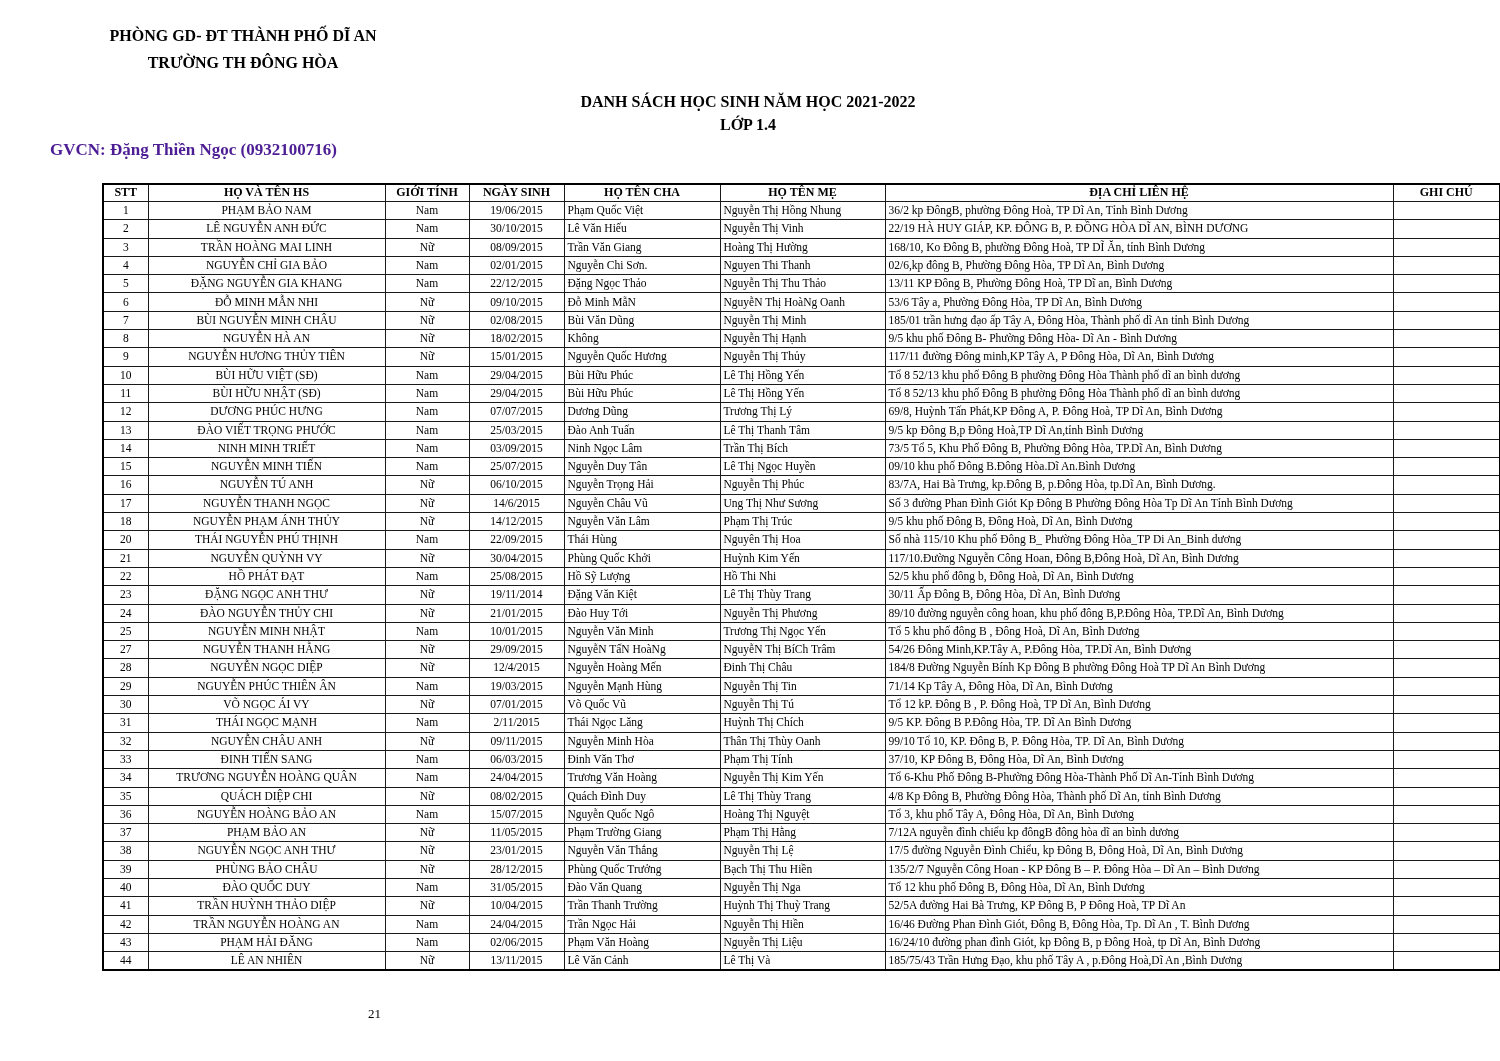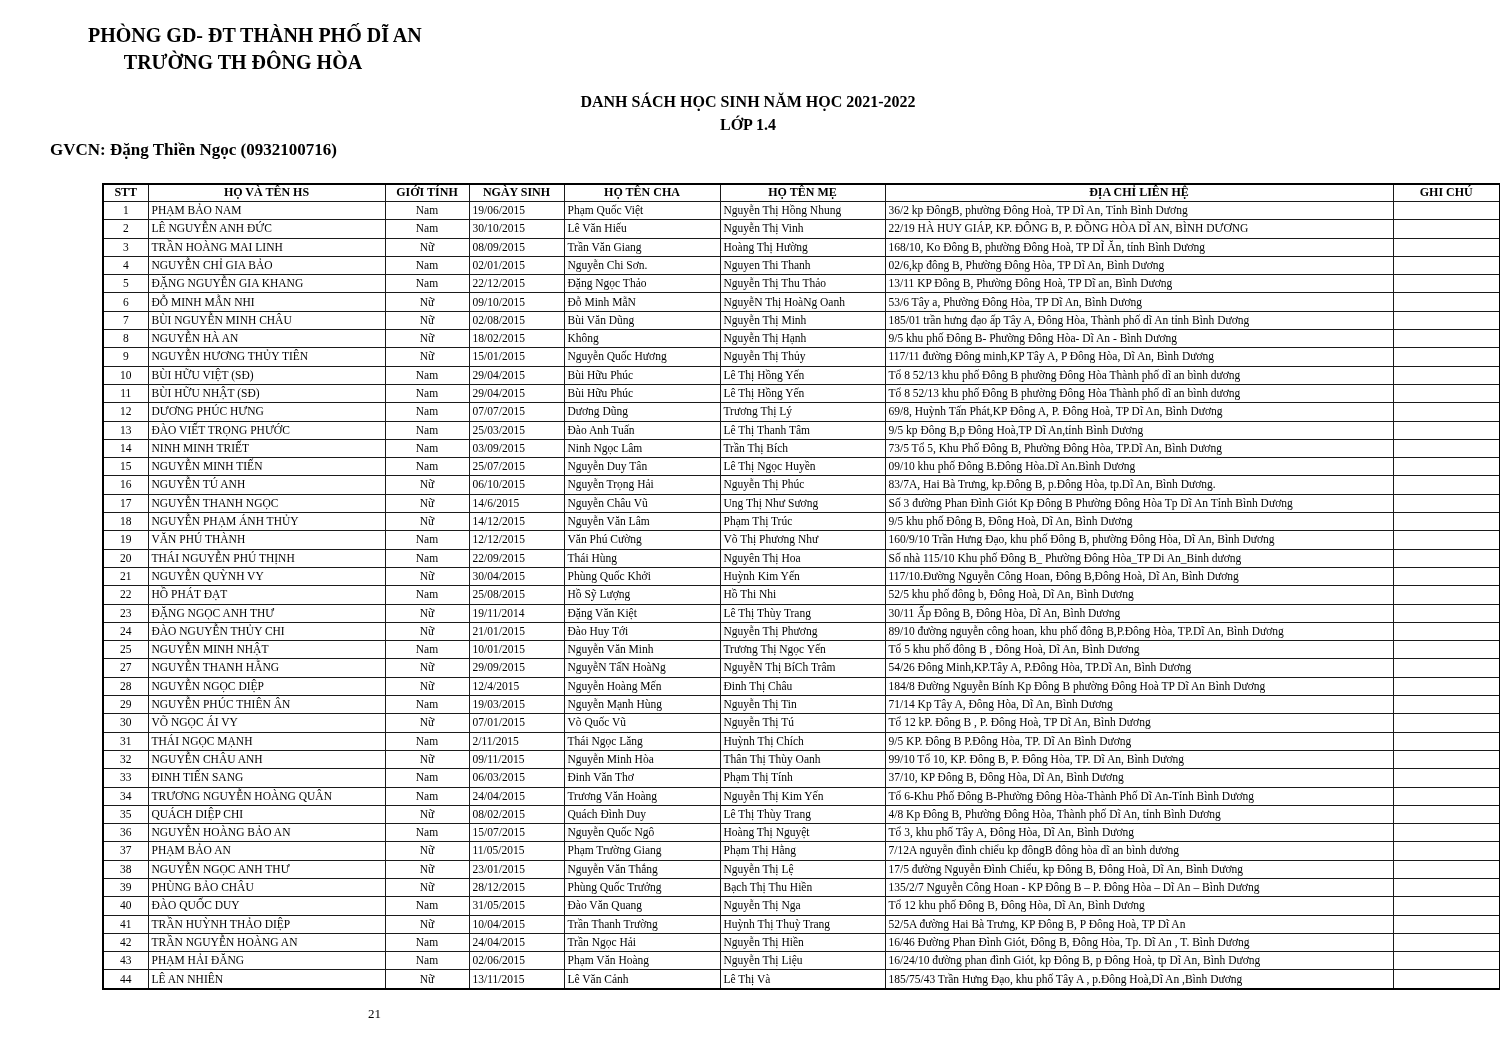--- a/index.html
+++ b/index.html
@@ -1,32 +1,32 @@
 <!DOCTYPE html>
 <html><head>
 <meta charset="utf-8">
 <style>
   html,body{margin:0;padding:0;background:#ffffff;width:1500px;height:1061px;
     font-family:"Liberation Serif",serif;color:#000;overflow:hidden;position:relative;}
   .page{position:absolute;inset:0;background:#fff;}
   .org-block{position:absolute;left:88px;top:22px;width:310px;text-align:center;
-    font-weight:bold;font-size:20px;line-height:27px;white-space:nowrap;}
+    font-weight:bold;font-size:16px;line-height:27px;white-space:nowrap;}
   .title-block{position:absolute;left:0;top:90px;width:1496px;text-align:center;
     font-weight:bold;font-size:16px;line-height:23px;}
-  .teacher-line{position:absolute;left:50px;top:140px;font-weight:bold;font-size:17px;color:#000000;}
+  .teacher-line{position:absolute;left:50px;top:140px;font-weight:bold;font-size:17px;color:#4c1d95;}
   table.students{position:absolute;left:55px;top:183px;width:1397px;border-collapse:collapse;
     table-layout:fixed;font-size:11.5px;margin-left:47px;}
   table.students th,table.students td{border:1px solid #1a1a1a;padding:0 3px;height:17.3px;
     overflow:hidden;white-space:nowrap;line-height:1.15;}
   table.students{border:2px solid #000;}
   table.students th{font-weight:bold;font-size:12px;text-align:center;height:16px;}
   td.c0{text-align:center;}
-  td.c1{text-align:left;}
+  td.c1{text-align:center;}
   td.c2{text-align:center;}
-  td.c3{}
+  td.c3{text-align:center;}
   td.c4{text-align:left;}
   td.c5{text-align:left;}
   td.c6{text-align:left;}
   td.c7{text-align:center;}
   .page-number{position:absolute;left:368px;top:1006px;font-size:13px;}
 </style>
 </head>
 <body>
 
 <div class="page">
@@ -241,30 +241,20 @@
           <td class="c0">18</td>
           <td class="c1">NGUYỄN PHẠM ÁNH THỦY</td>
           <td class="c2">Nữ</td>
           <td class="c3">14/12/2015</td>
           <td class="c4">Nguyễn Văn Lâm</td>
           <td class="c5">Phạm Thị Trúc</td>
           <td class="c6">9/5 khu phố Đông B, Đông Hoà, Dĩ An, Bình Dương</td>
           <td class="c7"></td>
         </tr>
         <tr>
-          <td class="c0">19</td>
-          <td class="c1">VĂN PHÚ THÀNH</td>
-          <td class="c2">Nam</td>
-          <td class="c3">12/12/2015</td>
-          <td class="c4">Văn Phú Cường</td>
-          <td class="c5">Võ Thị Phương Như</td>
-          <td class="c6">160/9/10 Trần Hưng Đạo, khu phố Đông B, phường Đông Hòa, Dĩ An, Bình Dương</td>
-          <td class="c7"></td>
-        </tr>
-        <tr>
           <td class="c0">20</td>
           <td class="c1">THÁI NGUYỄN PHÚ THỊNH</td>
           <td class="c2">Nam</td>
           <td class="c3">22/09/2015</td>
           <td class="c4">Thái Hùng</td>
           <td class="c5">Nguyên Thị Hoa</td>
           <td class="c6">Số nhà 115/10 Khu phố Đông B_ Phường Đông Hòa_TP Di An_Binh dương</td>
           <td class="c7"></td>
         </tr>
         <tr>

